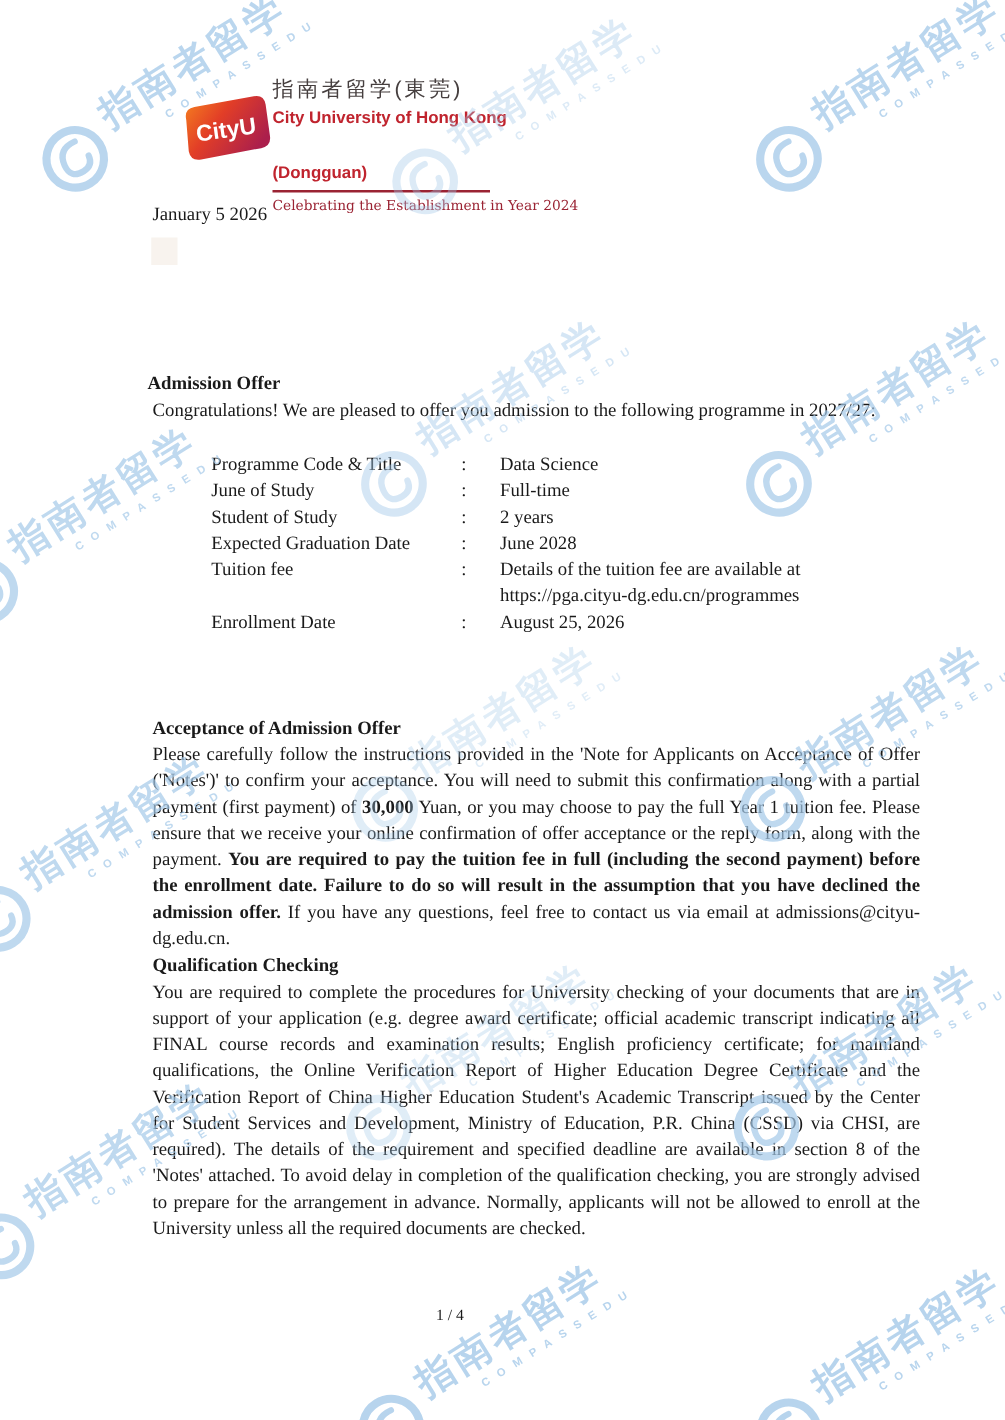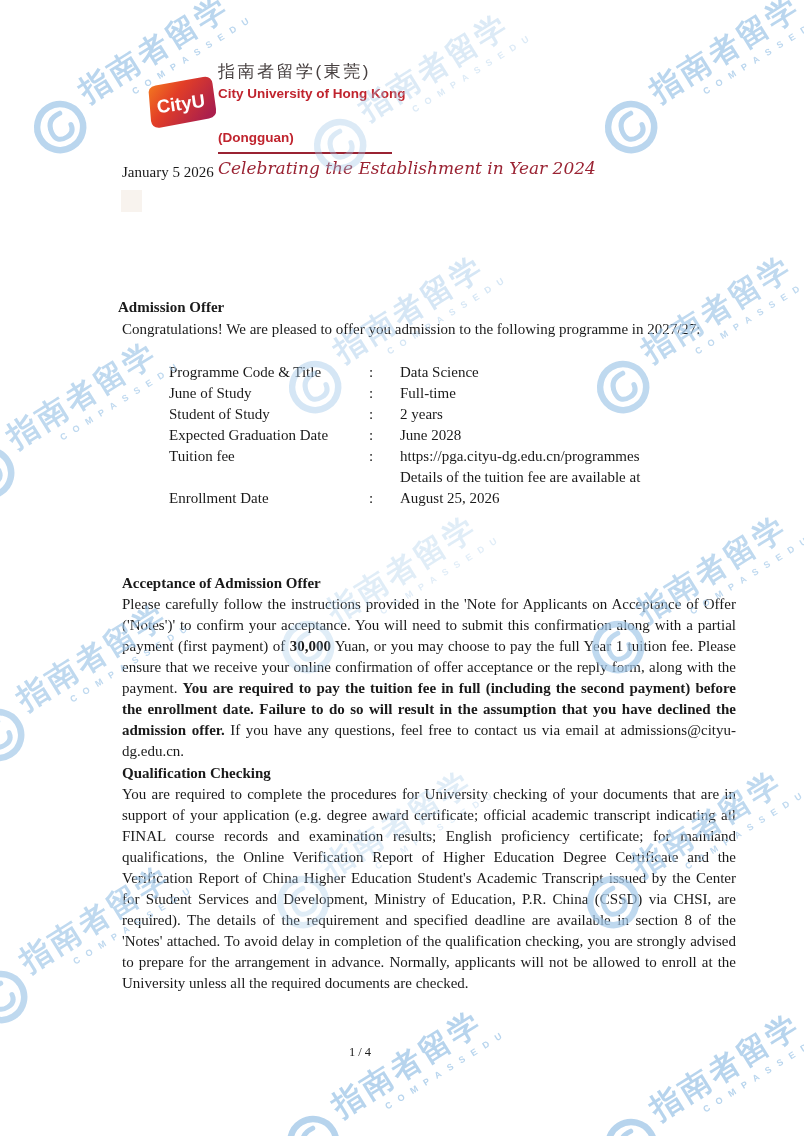--- a/index.html
+++ b/index.html
@@ -19,21 +19,21 @@
   .wm-text{display:flex;flex-direction:column;}
   .wm-cn{font-family:"Liberation Sans",sans-serif;font-weight:bold;font-size:31px;letter-spacing:3px;line-height:1.2;}
   .wm-en{font-family:"Liberation Sans",sans-serif;font-size:9px;font-weight:bold;letter-spacing:8px;margin:2px 0 0 44px;}
   
   .logo{position:absolute;left:140px;top:74px;width:78px;height:58px;z-index:2;}
   .hgroup{position:absolute;left:218px;top:60px;z-index:2;font-family:"Liberation Sans",sans-serif;}
   .cn-name{font-size:17px;color:#463f3f;letter-spacing:2.5px;font-weight:500;}
   .en-name{font-size:13.5px;line-height:1.15;color:#c0242e;font-weight:bold;margin-top:3px;}
   .campus{font-size:13.5px;line-height:1.15;color:#c0242e;font-weight:bold;margin-top:28px;}
   .hrule{width:174px;height:2px;background:#9a2333;margin-top:7px;}
-  .slogan{font-family:"DejaVu Serif","Liberation Serif",serif;font-style:italic;font-size:17px;color:#9a2333;margin-top:4px;}
+  .slogan{font-family:"DejaVu Serif","Liberation Serif",serif;font-size:11px;color:#9a2333;margin-top:4px;}
   
   .abs{position:absolute;z-index:1;}
   .body-text{font-size:15px;line-height:21px;}
   .date{left:122px;top:162px;}
   .redact{left:121px;top:190px;width:21px;height:22px;background:#f8f3ee;}
   .heading{font-weight:bold;}
   .h-admission{left:118px;top:297px;}
   .p-intro{left:122px;top:319px;width:616px;}
   .ptable{left:169px;top:362px;width:580px;}
   .prow{display:flex;align-items:flex-start;}
@@ -106,22 +106,22 @@
         <span class="plabel">Expected Graduation Date</span>
         <span class="pcolon">:</span>
         <span class="pval">
           <div>June 2028</div>
         </span>
       </div>
       <div class="prow">
         <span class="plabel">Tuition fee</span>
         <span class="pcolon">:</span>
         <span class="pval">
+          <div>Details of the tuition fee are available at</div>
           <div>https://pga.cityu-dg.edu.cn/programmes</div>
-          <div>Details of the tuition fee are available at</div>
         </span>
       </div>
       <div class="prow">
         <span class="plabel">Enrollment Date</span>
         <span class="pcolon">:</span>
         <span class="pval">
           <div>August 25, 2026</div>
         </span>
       </div>
     </div>

